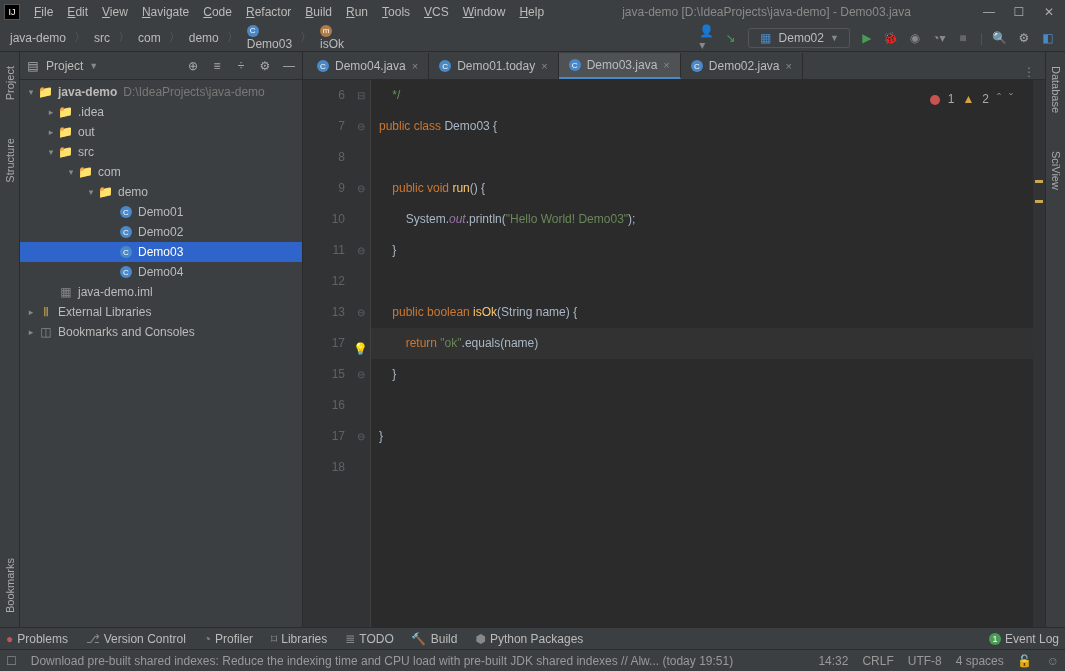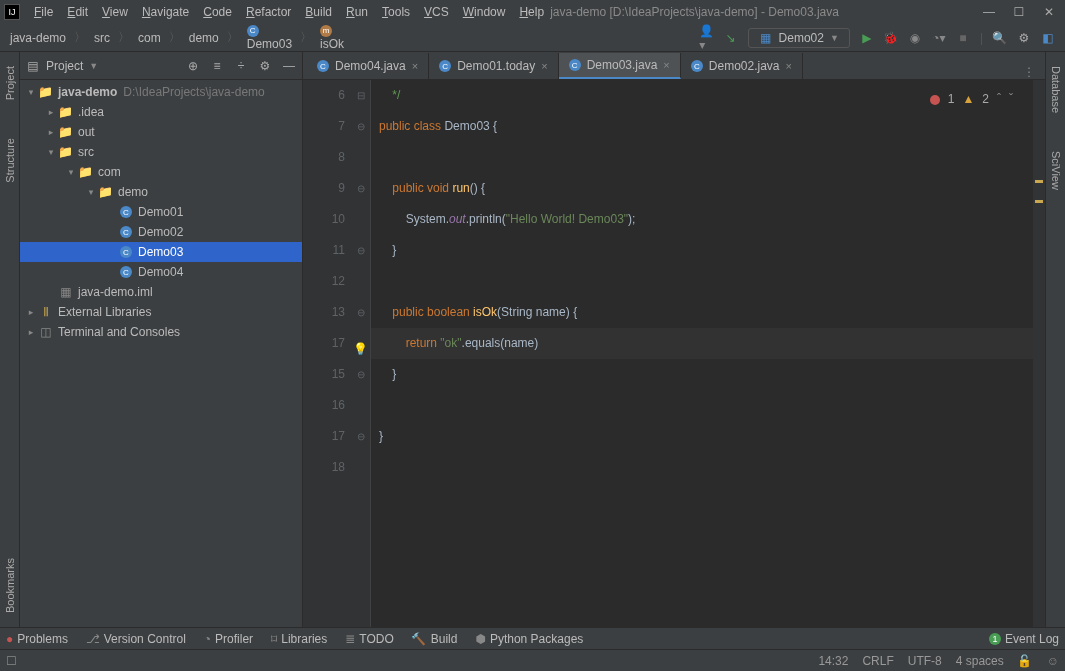--- a/index.html
+++ b/index.html
@@ -2,21 +2,21 @@
 <html><head>
 <meta charset="utf-8">
 <style>
 * { margin:0; padding:0; box-sizing:border-box; font-family:"Segoe UI",Arial,sans-serif; font-size:12px; }
 body { background:#3c3f41; color:#bbb; width:1065px; height:671px; overflow:hidden; display:flex; flex-direction:column; user-select:none; }
 .titlebar { height:24px; background:#3c3f41; display:flex; align-items:center; padding:0 4px; }
 .titlebar .logo { width:16px; height:16px; background:#000; border:1px solid #555; margin-right:8px; display:flex; align-items:center; justify-content:center; font-size:9px; color:#fff; }
 .menubar { display:flex; gap:2px; }
 .menubar span { padding:2px 6px; cursor:default; }
 .menubar span u { text-decoration:underline; }
-.titlebar .title { flex:1; text-align:left; color:#8a8a8a; font-size:12px; }
+.titlebar .title { flex:1; text-align:center; color:#8a8a8a; font-size:12px; }
 .winbtns { display:flex; gap:18px; padding-right:6px; }
 .winbtns div { width:12px; height:12px; color:#aaa; display:flex; align-items:center; justify-content:center; }
 .navbar { height:28px; background:#3c3f41; border-bottom:1px solid #2b2b2b; display:flex; align-items:center; padding:0 4px; }
 .breadcrumb { display:flex; align-items:center; gap:2px; }
 .breadcrumb .crumb { padding:2px 6px; color:#bbb; }
 .breadcrumb .sep { color:#666; }
 .navbar .spacer { flex:1; }
 .navbar .toolgrp { display:flex; align-items:center; gap:10px; padding-right:6px; }
 .navbar .runconf { border:1px solid #555; padding:2px 10px; border-radius:3px; display:flex; align-items:center; gap:6px; }
 .icon { width:14px; height:14px; display:inline-flex; align-items:center; justify-content:center; }
@@ -222,21 +222,21 @@
           <span>java-demo.iml</span>
       </div>
       <div class="treeitem" style="padding-left:4px">
         <span class="arrow">▸</span>
           <span class="ficon" style="color:#c9a84f">⫴</span>
           <span>External Libraries</span>
       </div>
       <div class="treeitem" style="padding-left:4px">
         <span class="arrow">▸</span>
           <span class="ficon" style="color:#888">◫</span>
-          <span>Terminal and Consoles</span>
+          <span>Bookmarks and Consoles</span>
       </div>
     </div>
   </div>
 
   <div class="editorarea">
     <div class="tabbar" id="tabbar">
     <div class="filetab">
           <span class="classicon">C</span>
           <span>Demo04.java</span>
           <span class="close">×</span>
@@ -338,20 +338,21 @@
     </div>
   <div class="spacer"></div>
   <div class="btab">
       <span class="badge-green">1</span>
       <span>Event Log</span>
     </div>
 </div>
 
 <div class="statusbar">
   <span style="color:#888">☐</span>
+  <span style="white-space:nowrap;overflow:hidden;text-overflow:ellipsis;max-width:760px">Download pre-built shared indexes: Reduce the indexing time and CPU load with pre-built JDK shared indexes // Alw... (today 19:51)</span>
   <div class="spacer"></div>
   <span>14:32</span>
   <span>CRLF</span>
   <span>UTF-8</span>
   <span>4 spaces</span>
   <span style="color:#888">🔓</span>
   <span style="color:#888">☺</span>
 </div>
 
 </body></html>

